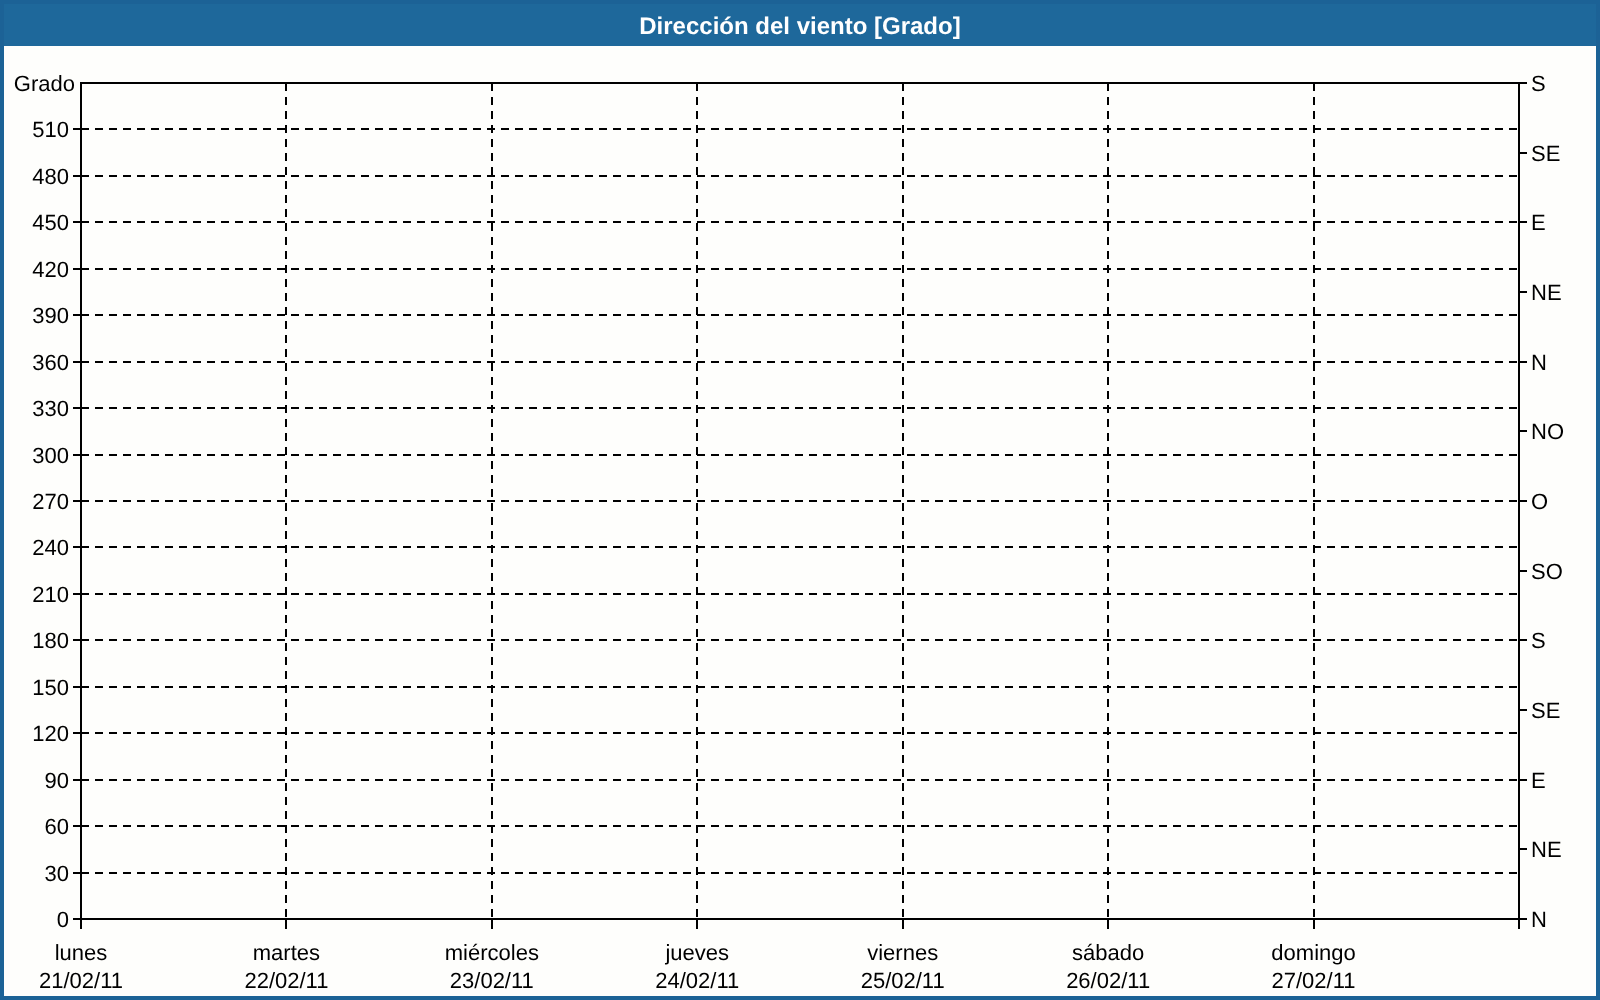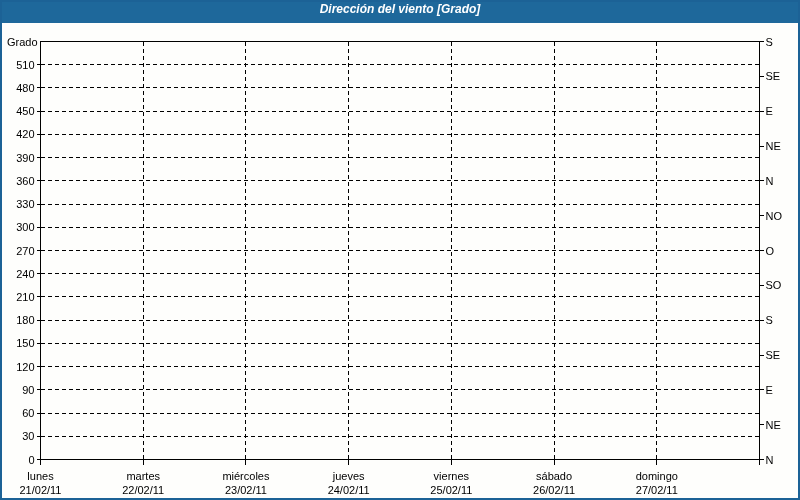--- a/index.html
+++ b/index.html
@@ -14,23 +14,22 @@
     box-sizing: border-box;
     position: relative;
     border: 2px solid var(--frame-color, #1C6296);
     background: var(--chart-bg, #FEFEFC);
     overflow: hidden;
   }
   .title-bar {
     height: 21px;
     background: var(--titlebar-color, #1E689B);
     display: flex;
-    align-items: flex-start;
+    align-items: center;
     justify-content: center;
-    font-style: italic;
   }
   .title-bar .title-text {
     color: var(--title-text-color, #FFFFFF);
     font-size: 12px;
     font-weight: bold;
     letter-spacing: 0px;
   }
   .chart-area {
     position: absolute;
     left: 0;

